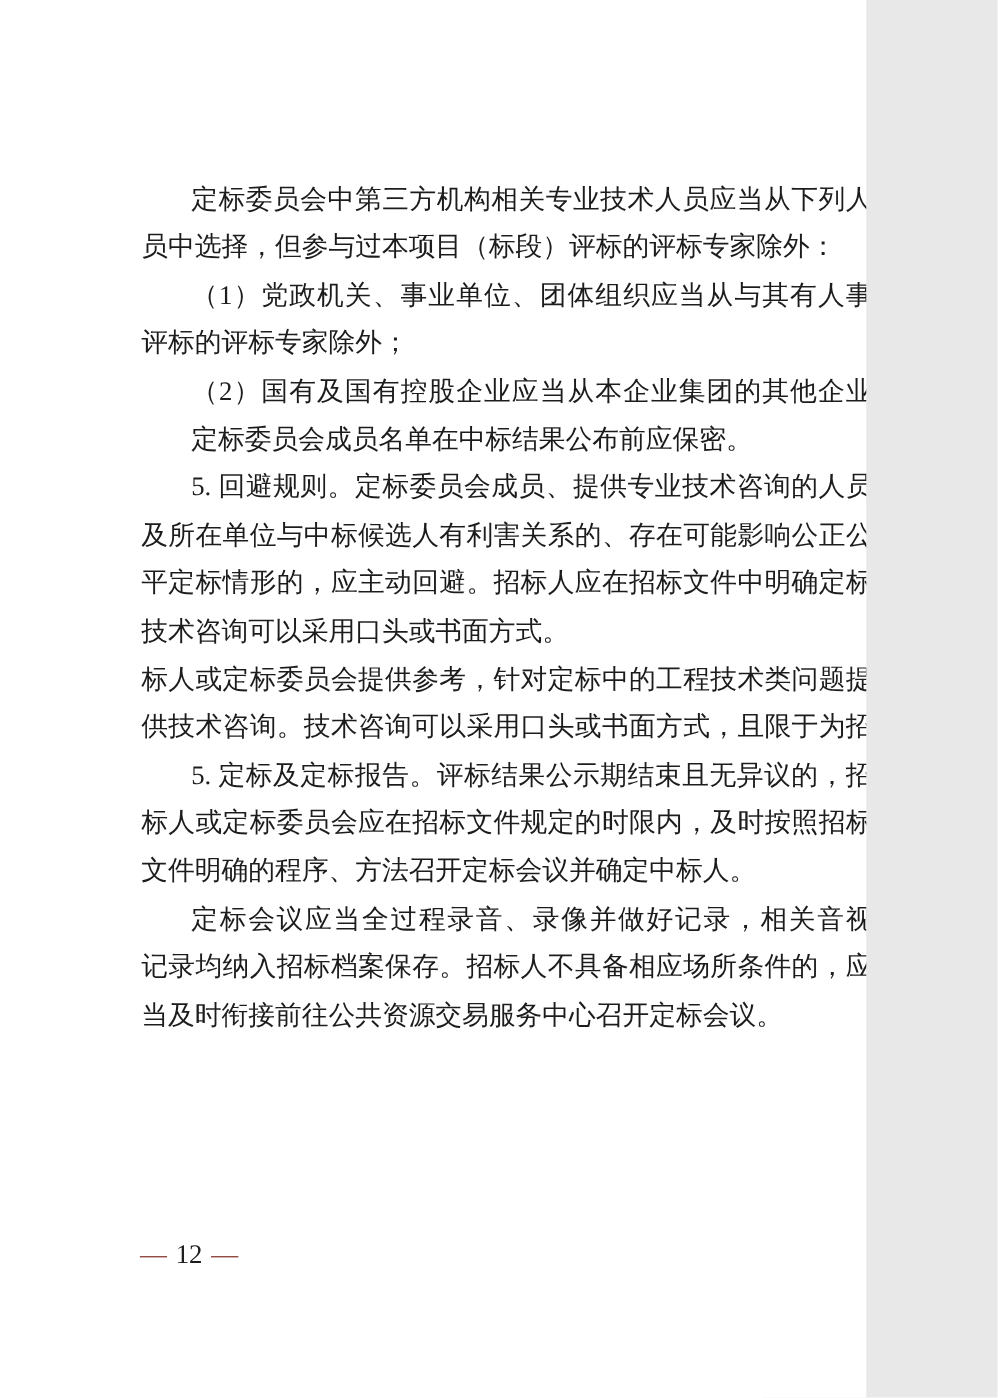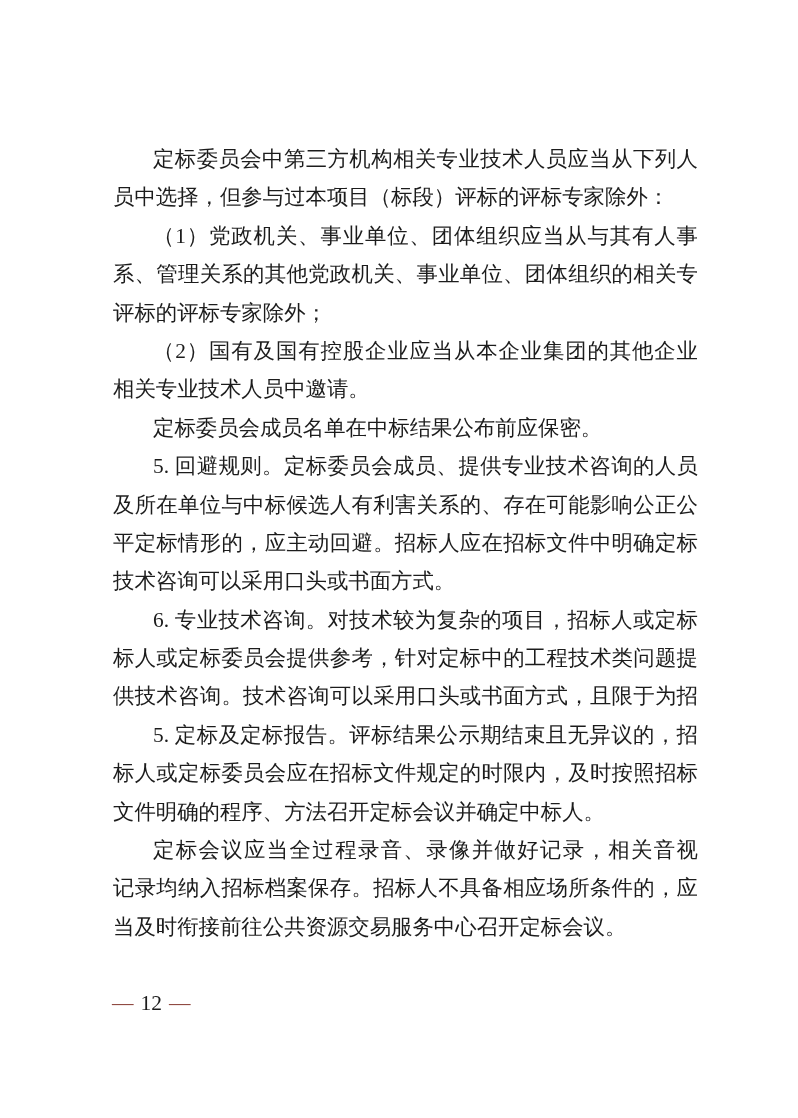--- a/index.html
+++ b/index.html
@@ -10,21 +10,21 @@
   * { box-sizing: border-box; }
   html, body { margin: 0; padding: 0; }
   body {
     width: 798px;
     height: 1118px;
     background: #e8e8e8;
     font-family: "Liberation Serif", "DejaVu Serif", serif;
   }
   .page {
     position: relative;
-    width: 798px;
+    width: 693px;
     height: 1118px;
     background: var(--page-bg);
     overflow: hidden;
     padding-left: 44px;
   }
   .text-block {
     position: absolute;
     left: 113px;
     top: 140px;
     width: 585px;
@@ -68,30 +68,27 @@
 </head>
 <body>
 
 <div class="page">
 
   <main class="text-block">
 
   <div class="line ind">定标委员会中第三方机构相关专业技术人员应当从下列人</div>
       <div class="line end">员中选择，但参与过本项目（标段）评标的评标专家除外：</div>
       <div class="line ind">（1）党政机关、事业单位、团体组织应当从与其有人事关</div>
-      <div class="line">系、管理关系的其他党政机关、事业单位、团体组织的相关专</div>
       <div class="line end">评标的评标专家除外；</div>
       <div class="line ind">（2）国有及国有控股企业应当从本企业集团的其他企业的</div>
-      <div class="line end">相关专业技术人员中邀请。</div>
       <div class="line ind end">定标委员会成员名单在中标结果公布前应保密。</div>
       <div class="line ind">5. 回避规则。定标委员会成员、提供专业技术咨询的人员</div>
       <div class="line">及所在单位与中标候选人有利害关系的、存在可能影响公正公</div>
       <div class="line">平定标情形的，应主动回避。招标人应在招标文件中明确定标</div>
       <div class="line end">技术咨询可以采用口头或书面方式。</div>
-      <div class="line ind">6. 专业技术咨询。对技术较为复杂的项目，招标人或定标</div>
       <div class="line">标人或定标委员会提供参考，针对定标中的工程技术类问题提</div>
       <div class="line">供技术咨询。技术咨询可以采用口头或书面方式，且限于为招</div>
       <div class="line ind">5. 定标及定标报告。评标结果公示期结束且无异议的，招</div>
       <div class="line">标人或定标委员会应在招标文件规定的时限内，及时按照招标</div>
       <div class="line end">文件明确的程序、方法召开定标会议并确定中标人。</div>
       <div class="line ind">定标会议应当全过程录音、录像并做好记录，相关音视频、</div>
       <div class="line">记录均纳入招标档案保存。招标人不具备相应场所条件的，应</div>
       <div class="line end">当及时衔接前往公共资源交易服务中心召开定标会议。</div>
     </main>
 

